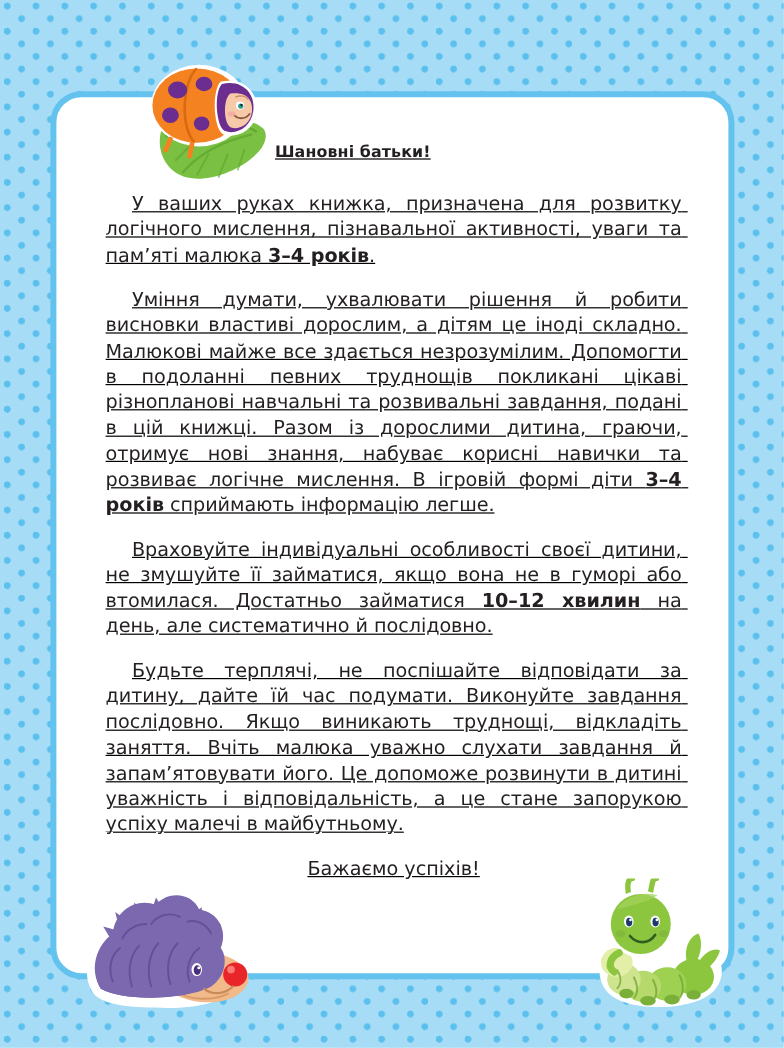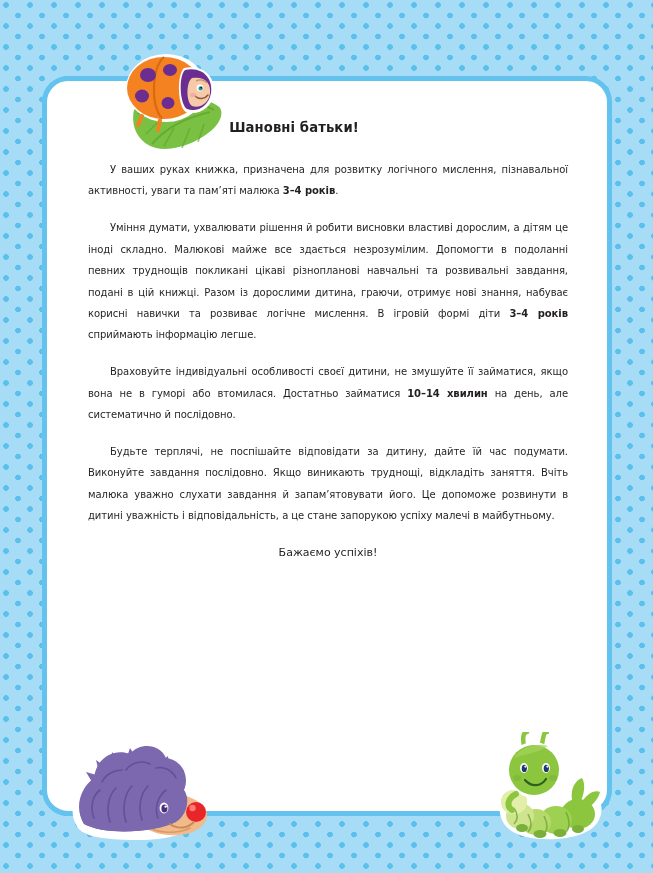--- a/index.html
+++ b/index.html
@@ -40,48 +40,49 @@
     box-sizing: border-box;
   }
 
   
   .text-layer {
     position: absolute;
     left: 88px;
     top: 120px;
     width: 480px;
     z-index: 6;
+    text-decoration: underline;
   }
 
   .doc-title {
     text-align: center;
     font-weight: bold;
     font-size: 13.2px;
     color: #231f20;
     letter-spacing: 0.1px;
     margin: 0 0 24px 0;
     padding-right: 68px;
   }
 
   .para {
-    font-size: 10px;
+    font-size: 16px;
     line-height: 21.4px;
     color: #231f20;
     text-align: justify;
     text-indent: 22px;
     margin: 0 0 15.5px 0;
     hyphens: manual;
     letter-spacing: -0.05px;
     white-space: pre-wrap;
   }
   .para:last-of-type { margin-bottom: 0; }
 
   .closing {
     text-align: center;
-    font-size: 11px;
+    font-size: 16px;
     line-height: 21.4px;
     color: #231f20;
     margin: 9px 0 0 0;
     text-indent: 0;
   }
 
   
   .illo { position: absolute; z-index: 9; }
   #ladybug-illustration { left: 112px; top: 48px; }
   #hedgehog-illustration { left: 66px; top: 736px; }
@@ -218,19 +219,19 @@
         <ellipse cx="92" cy="97" rx="6" ry="4"></ellipse>
       </g>
     </svg>
   </div>
 
   <div class="text-layer">
     <div class="doc-title">Шановні батьки!</div>
 
     <p class="para">У ваших руках книжка, призначена для розвитку логічного мислення, пізнавальної активності, уваги та пам’яті малюка <b>3–4 років</b>.</p>
     <p class="para">Уміння думати, ухвалювати рішення й робити висновки властиві дорослим, а дітям це іноді складно. Малюкові майже все здається незрозумілим. Допомогти в подоланні певних труднощів покликані цікаві різнопланові навчальні та розвивальні завдання, подані в цій книжці. Разом із дорослими дитина, граючи, отримує нові знання, набуває корисні навички та розвиває логічне мислення. В ігровій формі діти <b>3–4 років</b> сприймають інформацію легше.</p>
-    <p class="para">Враховуйте індивідуальні особливості своєї дитини, не змушуйте її займатися, якщо вона не в гуморі або втомилася. Достатньо займатися <b>10–14 хвилин</b> на день, але систематично й послідовно.</p>
+    <p class="para">Враховуйте індивідуальні особливості своєї дитини, не змушуйте її займатися, якщо вона не в гуморі або втомилася. Достатньо займатися <b>10–12 хвилин</b> на день, але систематично й послідовно.</p>
     <p class="para">Будьте терплячі, не поспішайте відповідати за дитину, дайте їй час подумати. Виконуйте завдання послідовно. Якщо виникають труднощі, відкладіть заняття. Вчіть малюка уважно слухати завдання й запам’ятовувати його. Це допоможе розвинути в дитині уважність і відповідальність, а це стане запорукою успіху малечі в майбутньому.</p>
 
     <p class="closing">Бажаємо успіхів!</p>
   </div>
 
 </div>
 
 </body></html>

